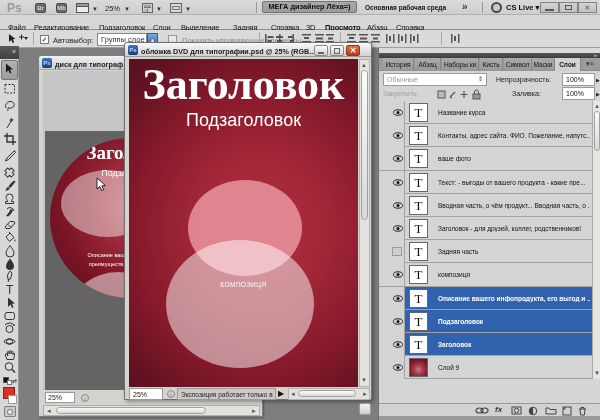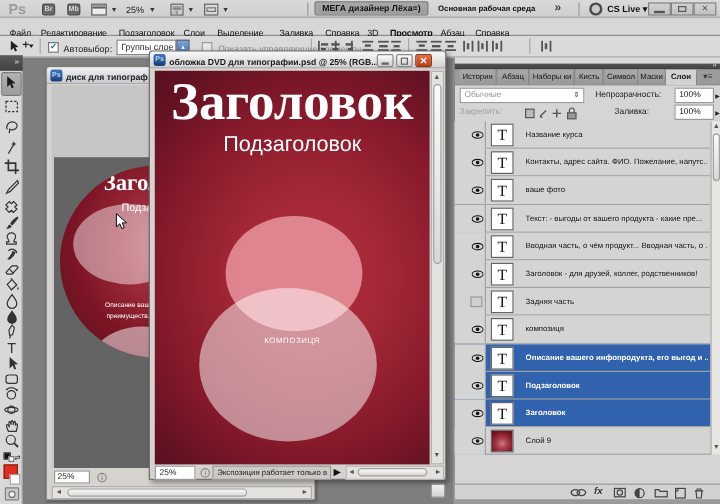--- a/index.html
+++ b/index.html
@@ -125,21 +125,21 @@
     <div style="margin:2px auto 0;width:7px;height:5px;border:1px solid #555;"></div>
   </div>
 <div class="winbtn abs" style="left:578px;text-align:center;line-height:9px;color:#555;font-size:7px;">✕</div>
 
 <div id="menubar" class="abs">
 <span style="left:8px;">Файл</span>
     <span style="left:34px;">Редактирование</span>
     <span style="left:99px;">Подзаголовок</span>
     <span style="left:153px;">Слои</span>
     <span style="left:181px;">Выделение</span>
-    <span style="left:233px;">Заливка</span>
+    <span style="left:233px;">Задняя</span>
     <span style="left:271px;">Справка</span>
     <span style="left:306px;">3D</span>
     <span style="left:325px;font-weight:bold;">Просмотр</span>
     <span style="left:367px;">Абзац</span>
     <span style="left:396px;">Справка</span>
 </div>
 
 <div id="optbar" class="abs"></div>
 <svg class="abs" style="left:7px;top:33px;" width="22" height="12" viewBox="0 0 22 12">
     <path d="M2 1 L2 9 L4.2 7 L5.6 10 L7.2 9.2 L5.8 6.3 L8.5 6.1 Z" fill="#222"></path>

